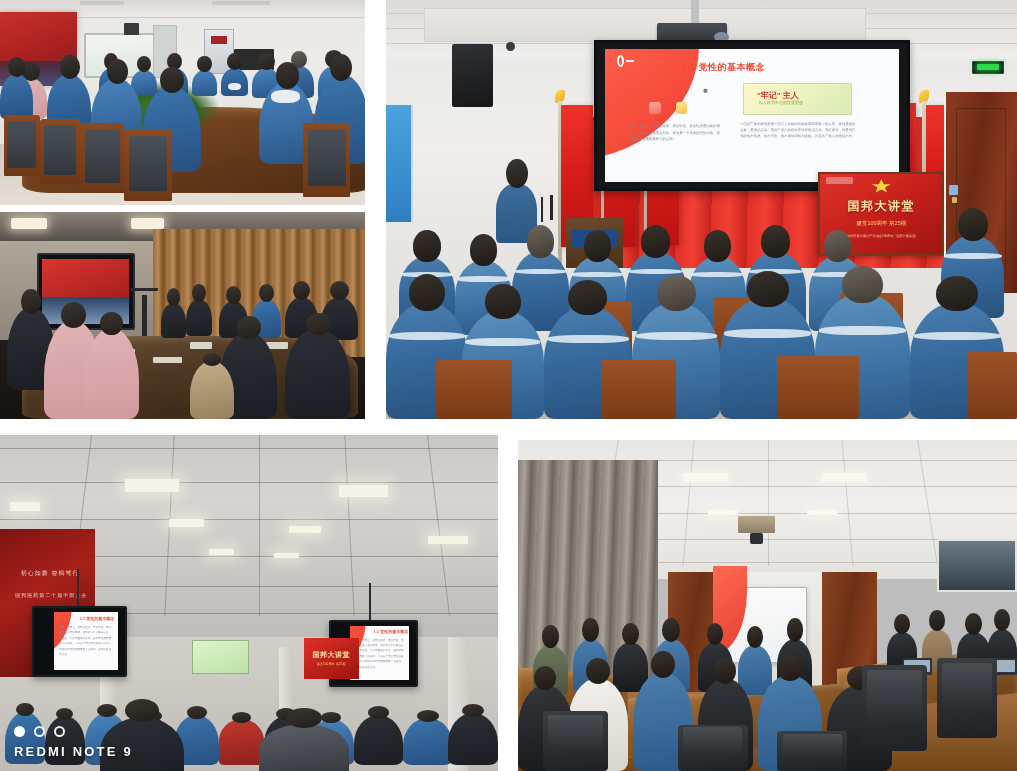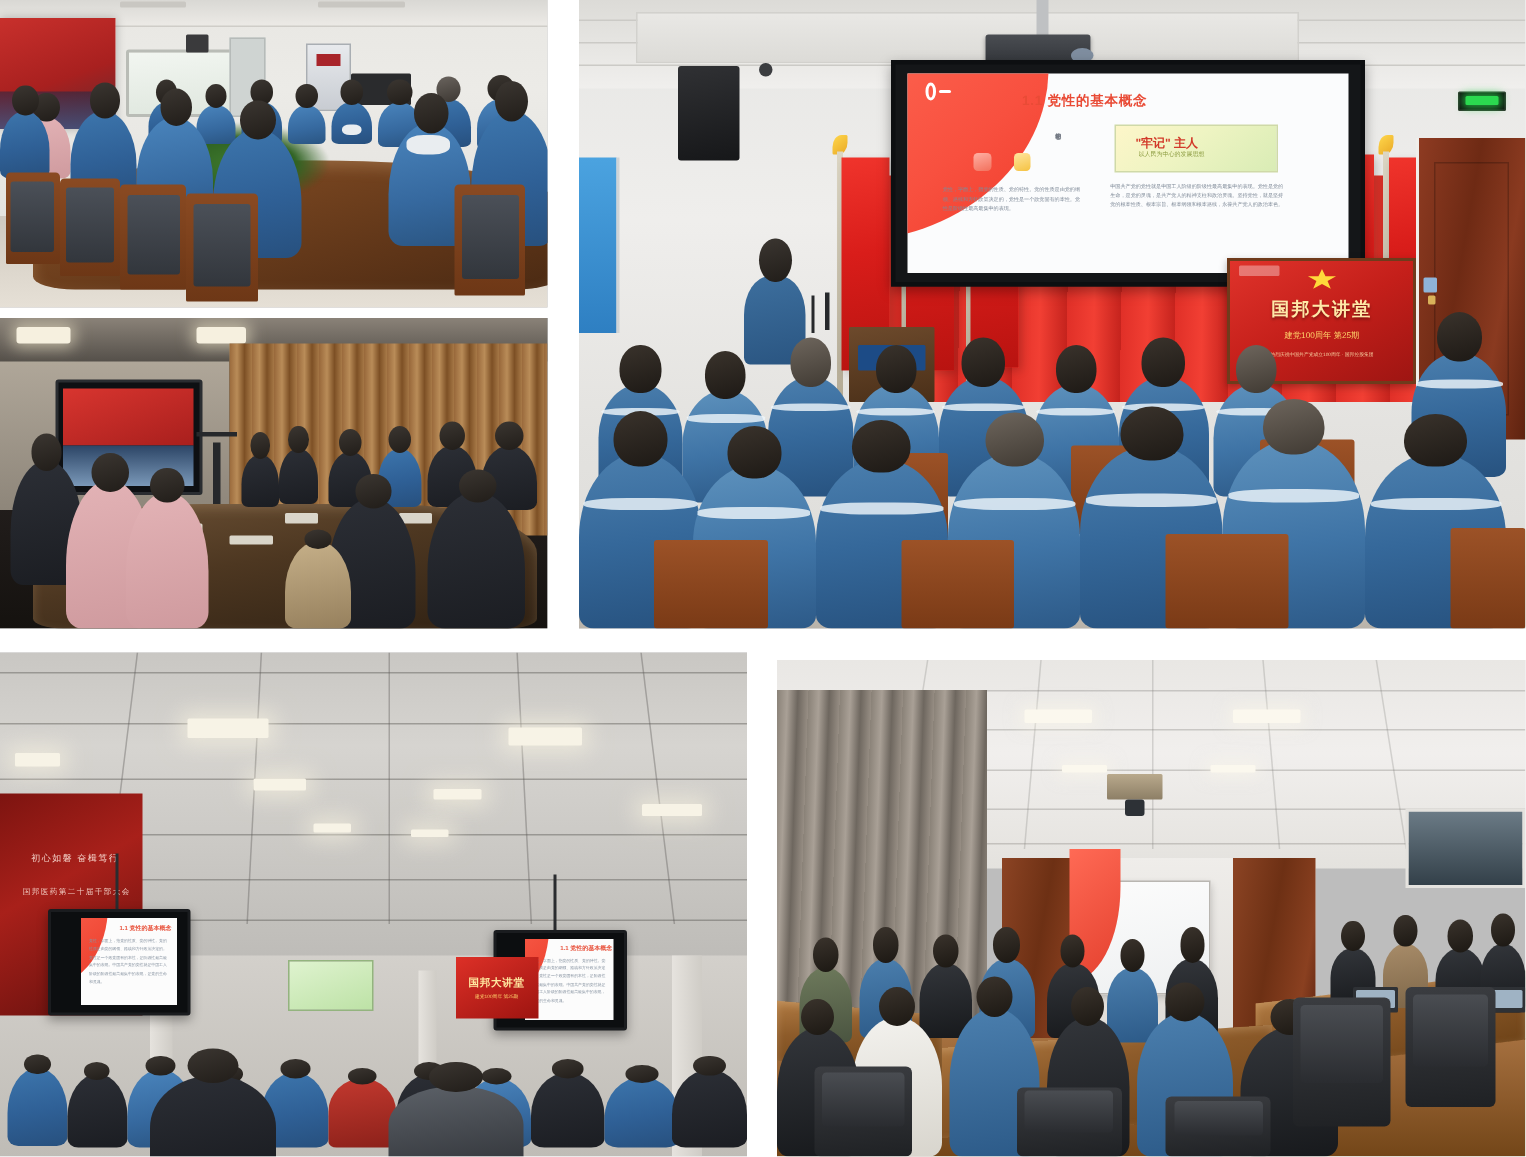--- a/index.html
+++ b/index.html
@@ -703,20 +703,28 @@
             <div class="head" style="left:28%;top:-18%;width:44%;height:26%"></div>
           </div>
       </div>
       <div class="person p-dark" style="left:20%;top:84%;width:17%;height:18%">
           <div class="head" style="left:30%;top:-30%;width:40%;height:38%"></div>
         </div>
       <div class="person" style="left:52%;top:86%;width:18%;height:16%;background:linear-gradient(172deg,#5c6168,#33363b);border-radius:50% 50% 12% 12%/48% 48% 8% 8%">
           <div class="head" style="left:30%;top:-30%;width:40%;height:38%"></div>
         </div>
 
+      <div class="watermark">
+        <div class="wm-dots">
+          <div class="wm-dot filled"></div>
+          <div class="wm-dot"></div>
+          <div class="wm-dot"></div>
+        </div>
+        <div class="wm-text">REDMI NOTE 9</div>
+      </div>
     </div>
   </div>
 
   <div class="tile soft" id="tile-longtable-room">
     <div class="scene">
       <div class="t5-ceiling"></div>
       <div class="t5-grid-h" style="top:6%"></div>
       <div class="t5-grid-h" style="top:14%"></div>
       <div class="t5-grid-h" style="top:22%"></div>
       <div class="t5-grid-h" style="top:30%"></div>

